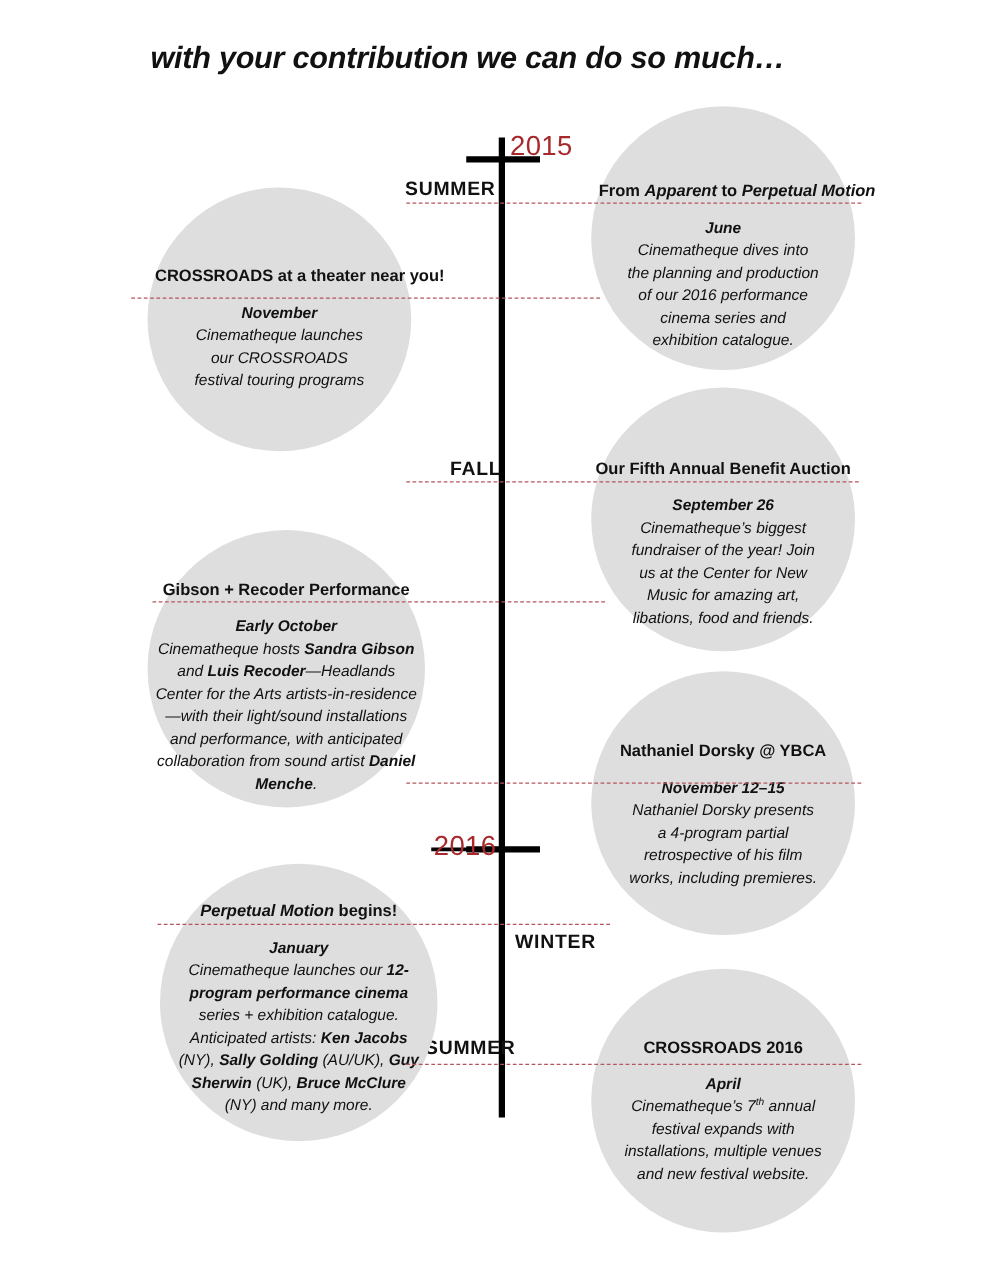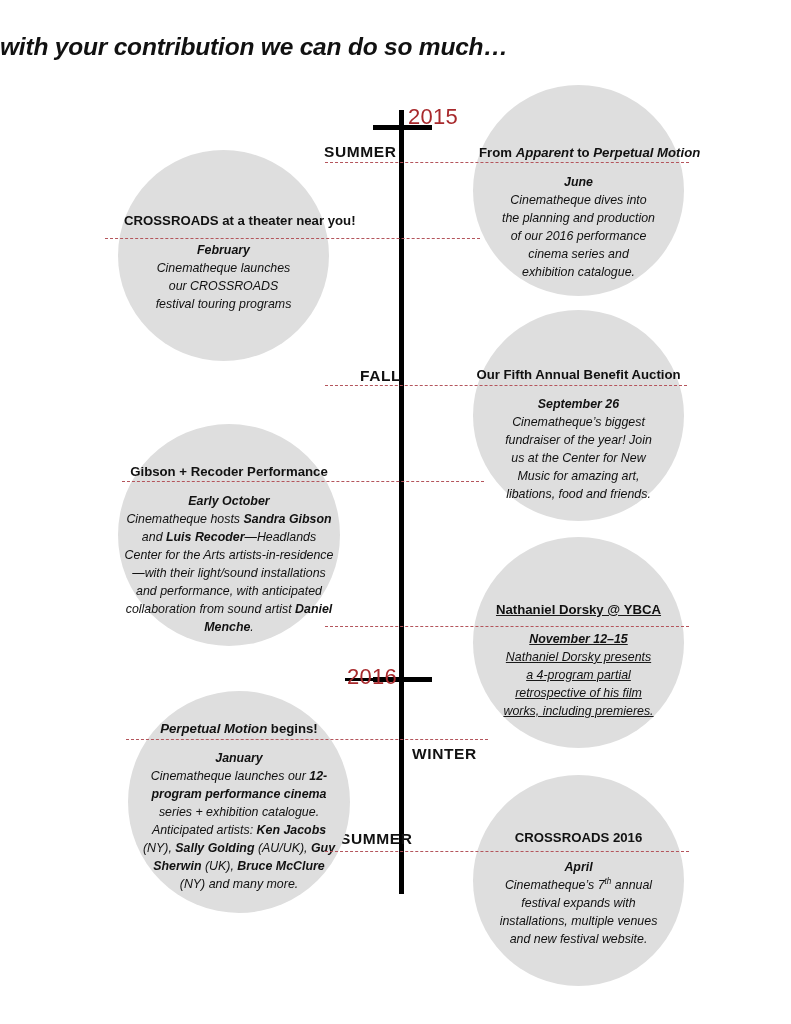--- a/index.html
+++ b/index.html
@@ -22,21 +22,21 @@
     width: 791px;
     height: 1024px;
   }
 
   
   .title {
     position: absolute;
     left: 0;
     top: 33px;
     width: 628px;
-    text-align: left;
+    text-align: right;
     font-size: 24.5px;
     font-weight: bold;
     font-style: italic;
     letter-spacing: -0.2px;
     color: #111111;
   }
 
   
   .axis {
     position: absolute;
@@ -170,21 +170,21 @@
     <div class="bubble-content" style="top:60px; padding:0 6px;">
       <div class="bub-head"><span>From </span><i>Apparent</i><span> to </span><i>Perpetual Motion</i></div>
       <div class="bub-date">June</div>
       <div class="bub-body" style="padding:0 22px;">Cinematheque dives into the planning and production of our 2016 performance cinema series and exhibition catalogue.</div>
     </div>
   </div>
 
   <div class="bubble" id="bubble-crossroads15">
     <div class="bubble-content" style="top:63px;">
       <div class="bub-head" style="margin-left:6px;">CROSSROADS at a theater near you!</div>
-      <div class="bub-date">February</div>
+      <div class="bub-date">November</div>
       <div class="bub-body" style="padding:0 32px;">Cinematheque launches our CROSSROADS festival touring programs</div>
     </div>
   </div>
 
   <div class="bubble" id="bubble-auction">
     <div class="bubble-content" style="top:57px;">
       <div class="bub-head">Our Fifth Annual Benefit Auction</div>
       <div class="bub-date">September 26</div>
       <div class="bub-body" style="padding:0 26px;">Cinematheque’s biggest fundraiser of the year! Join us at the Center for New Music for amazing art, libations, food and friends.</div>
     </div>
@@ -192,21 +192,21 @@
 
   <div class="bubble" id="bubble-gibson">
     <div class="bubble-content" style="top:40px;">
       <div class="bub-head">Gibson + Recoder Performance</div>
       <div class="bub-date">Early October</div>
       <div class="bub-body" style="padding:0 6px;"><span>Cinematheque hosts </span><b>Sandra Gibson</b><span> and </span><b>Luis Recoder</b><span>—Headlands Center for the Arts artists-in-residence—with their light/sound installations and performance, with anticipated collaboration from sound artist </span><b>Daniel Menche</b><span>.</span></div>
     </div>
   </div>
 
   <div class="bubble" id="bubble-dorsky">
-    <div class="bubble-content" style="top:65px;text-decoration:underline;">
+    <div class="bubble-content" style="top:56px;">
       <div class="bub-head">Nathaniel Dorsky @ YBCA</div>
       <div class="bub-date">November 12–15</div>
       <div class="bub-body" style="padding:0 28px;">Nathaniel Dorsky presents a 4-program partial retrospective of his film works, including premieres.</div>
     </div>
   </div>
 
   <div class="bubble" id="bubble-perpetual">
     <div class="bubble-content" style="top:30px;">
       <div class="bub-head"><i>Perpetual Motion</i><span> begins!</span></div>
       <div class="bub-date">January</div>

